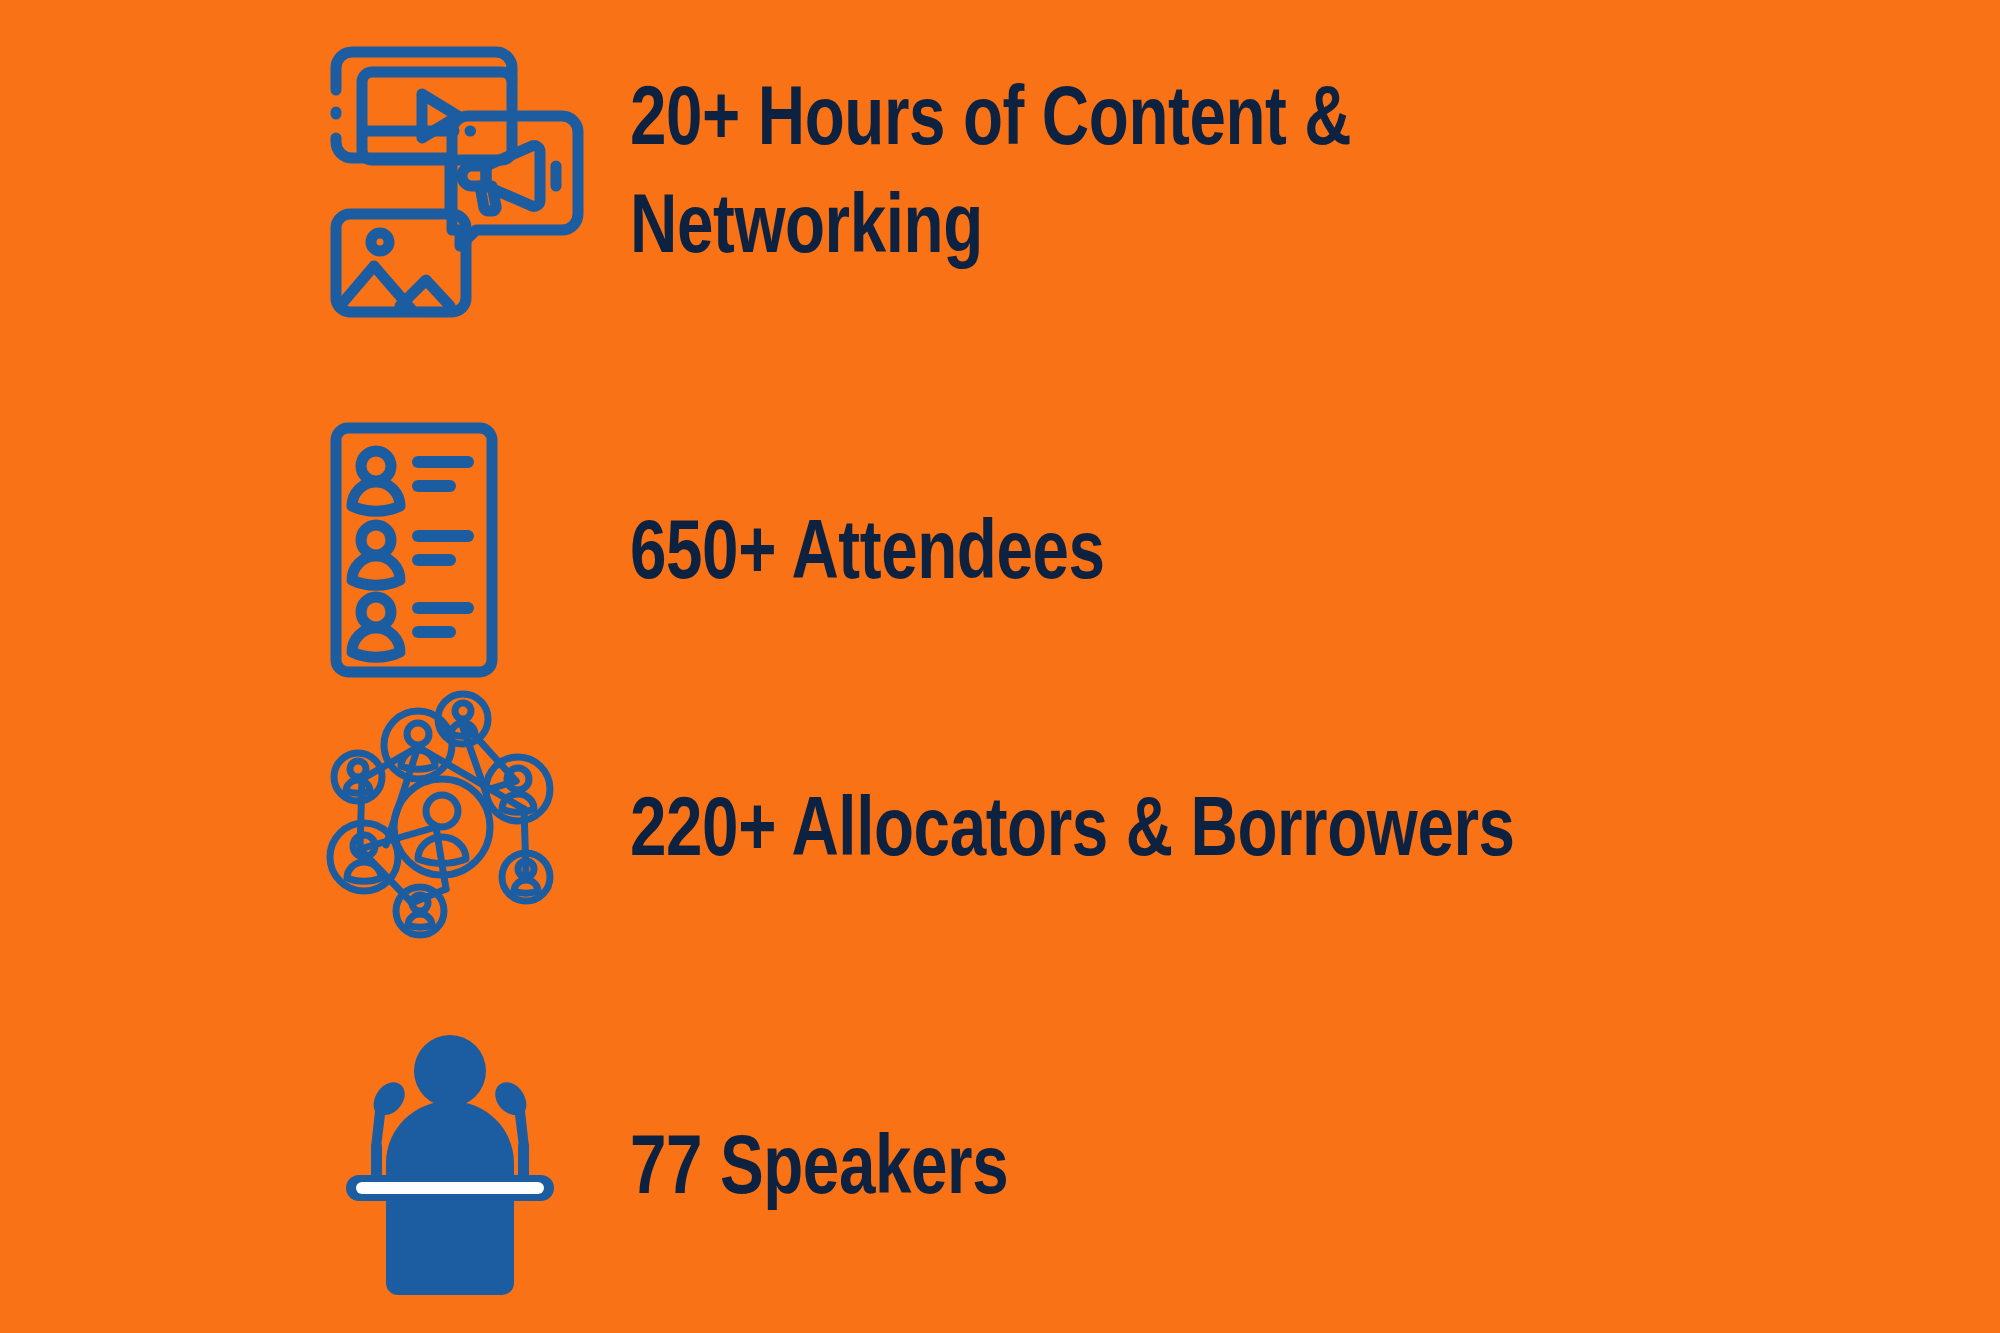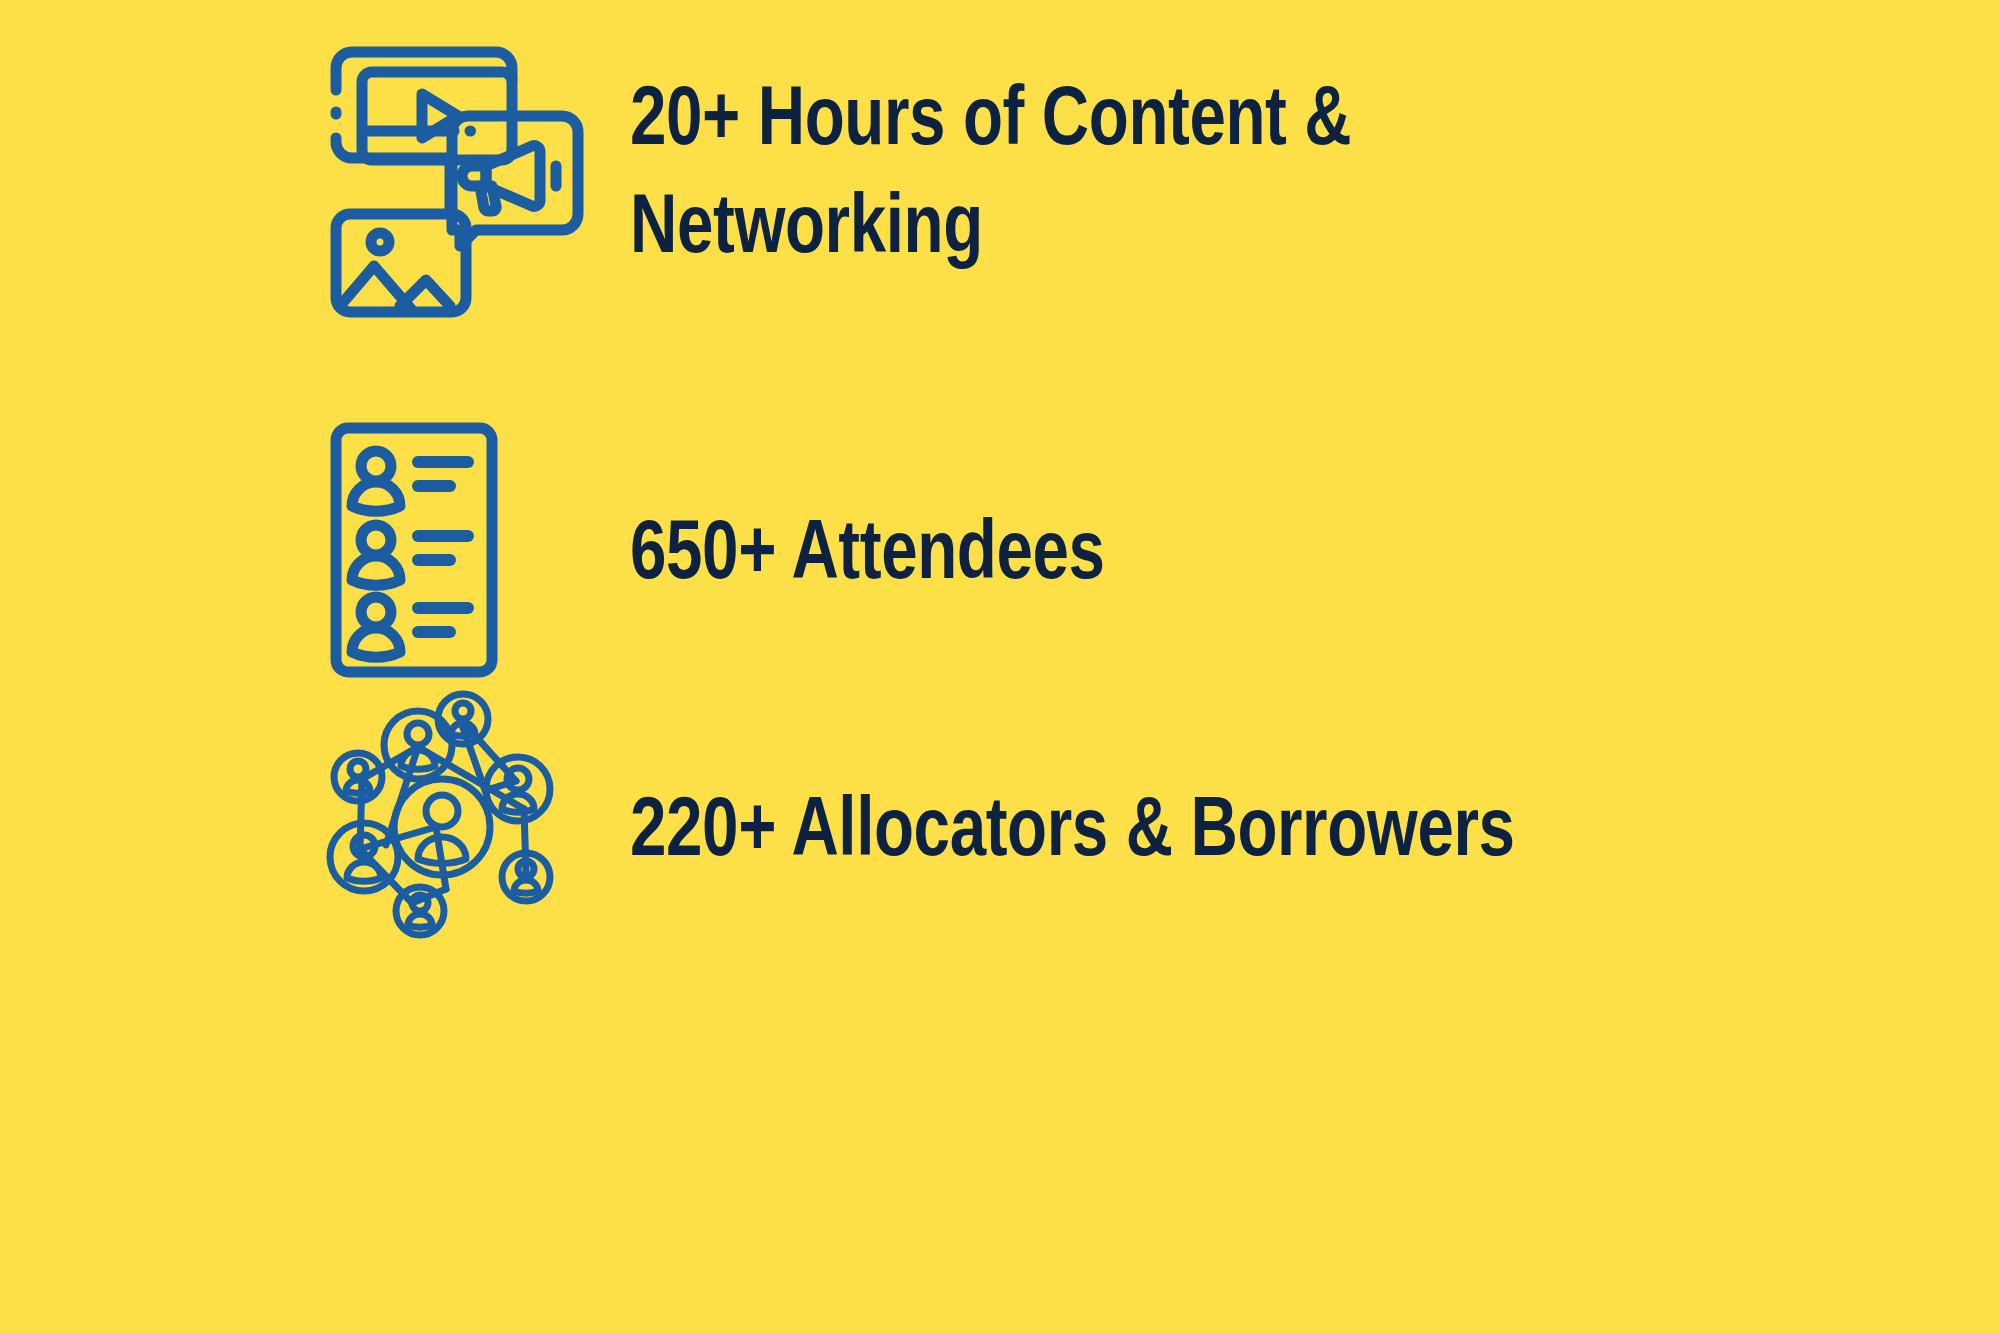--- a/index.html
+++ b/index.html
@@ -12,21 +12,21 @@
     width: 2000px;
     height: 1333px;
     font-family: "Liberation Sans", sans-serif;
     overflow: hidden;
   }
 
   .stats-board {
     position: relative;
     width: 2000px;
     height: 1333px;
-    background: #fde047;
+    background: #f97316;
   }
 
   .stat-row {
     position: absolute;
     display: flex;
     align-items: center;
     left: 300px;
   }
 
   .stat-icon-wrap {
@@ -181,14 +181,38 @@
         <path d="M214 214 a12 11 0 0 1 24 0 a20 11 0 0 1 -24 0 z"></path>
 
         <circle cx="120" cy="234" r="24"></circle>
         <circle cx="120" cy="226" r="8"></circle>
         <path d="M108 248 a12 11 0 0 1 24 0 a20 11 0 0 1 -24 0 z"></path>
       </svg>
     </div>
     <div class="stat-label">220+ Allocators &amp; Borrowers</div>
   </div>
 
+  <div class="stat-row" id="row-3">
+    <div class="stat-icon-wrap">
+      <svg width="300" height="300" viewBox="0 0 300 300" fill="none">
+        <g fill="#1b5da0">
+
+          <circle cx="150" cy="56" r="36"></circle>
+
+          <path d="M150 86 c-36 0 -64 28 -64 62 v12 h128 v-12 c0 -34 -28 -62 -64 -62 z"></path>
+
+          <path d="M80 74 c7 -8 17 -9 22 -3 c5 6 3 16 -4 23 c-4 4 -9 6 -13 6 l-4 32 h-10 l4 -36 c-3 -6 -1 -15 5 -22 z"></path>
+          <rect x="71" y="128" width="11" height="36" rx="3"></rect>
+
+          <path d="M220 74 c-7 -8 -17 -9 -22 -3 c-5 6 -3 16 4 23 c4 4 9 6 13 6 l4 32 h10 l-4 -36 c3 -6 1 -15 -5 -22 z"></path>
+          <rect x="218" y="128" width="11" height="36" rx="3"></rect>
+
+          <path d="M86 176 h128 v92 a12 12 0 0 1 -12 12 H98 a12 12 0 0 1 -12 -12 z"></path>
+
+          <rect x="46" y="160" width="208" height="26" rx="13"></rect>
+          <rect x="56" y="167" width="188" height="12" rx="6" fill="#ffffff"></rect>
+        </g>
+      </svg>
+    </div>
+    <div class="stat-label">77 Speakers</div>
+  </div>
 
 </div>
 
 </body></html>

